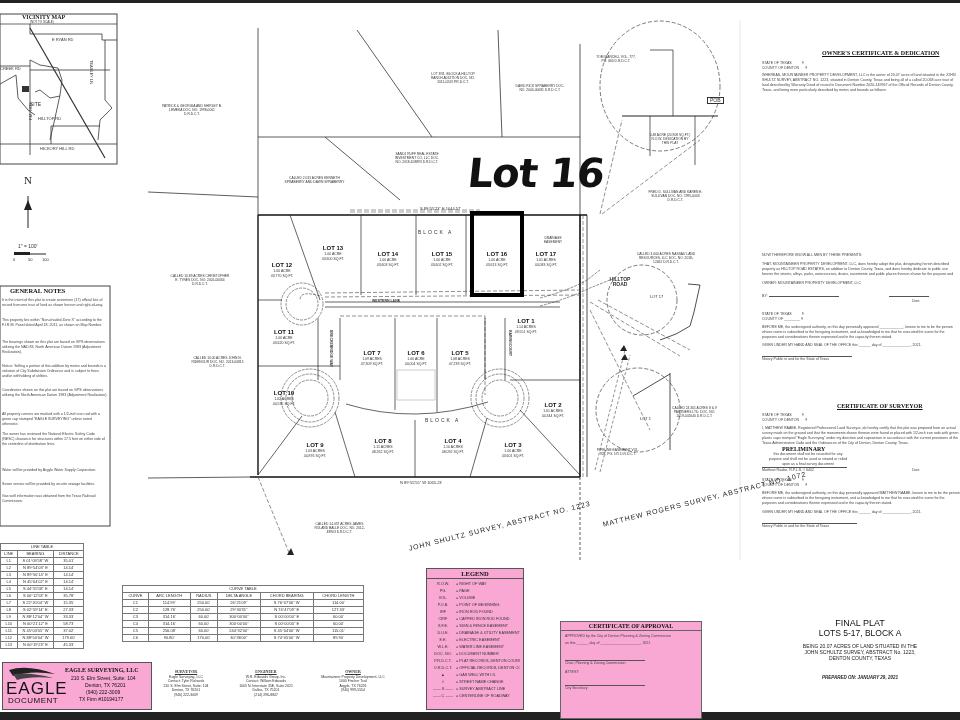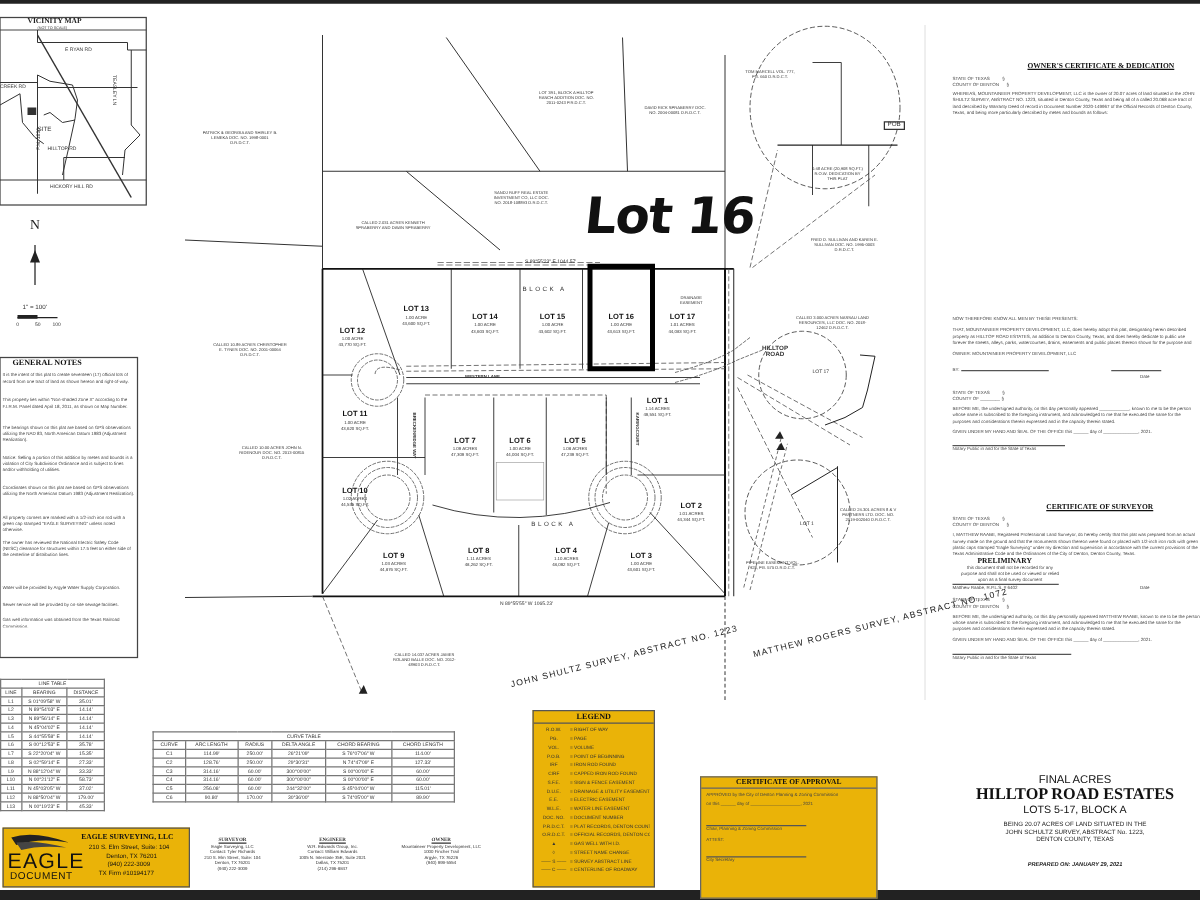--- a/index.html
+++ b/index.html
@@ -3,21 +3,21 @@
 <meta charset="utf-8">
 <style>
   html,body{margin:0;padding:0;background:#fff;}
   body{width:960px;height:720px;position:relative;overflow:hidden;font-family:"Liberation Sans",sans-serif;color:#111;}
   .topbar{position:absolute;left:0;top:0;width:960px;height:3px;background:#222;}
   .botbar{position:absolute;left:0;top:712px;width:960px;height:8px;background:#222;}
   svg.plat{position:absolute;left:0;top:0;}
   .t{position:absolute;font-size:4px;line-height:5px;color:#333;white-space:nowrap;}
   .lotlbl{position:absolute;text-align:center;font-weight:bold;font-size:6px;line-height:7px;color:#111;}
   .lotlbl small{display:block;font-weight:normal;font-size:3.5px;line-height:4.5px;color:#333;}
-  .box{position:absolute;border:1px solid #555;background:#eab308;}
+  .box{position:absolute;border:1px solid #555;background:#f9a8d4;}
   .hdr{font-family:"Liberation Serif",serif;font-weight:bold;text-align:center;}
   .serif{font-family:"Liberation Serif",serif;}
   .tbl{border-collapse:collapse;font-size:4px;}
   .tbl td,.tbl th{border:1px solid #777;padding:0 2px;height:6px;line-height:6px;text-align:center;font-weight:normal;color:#333;}
   .handwrite{position:absolute;left:468px;top:150px;font-family:"DejaVu Sans",sans-serif;font-size:40px;font-weight:bold;letter-spacing:-1px;transform:skewX(-6deg);color:#111;}
   .survey{position:absolute;font-size:7px;letter-spacing:1px;color:#222;transform-origin:left top;}
   .para{font-size:3.6px;line-height:5px;color:#444;}
   .uline{text-decoration:underline;}
 </style>
 </head>
@@ -445,22 +445,21 @@
     <span>2021</span>
   </div>
   <div style="margin:12px 4px 0 4px;width:80px;border-top:1px solid #555;"></div>
   <div class="para" style="padding:0 4px;">Chair, Planning &amp; Zoning Commission</div>
   <div class="para" style="padding:4px 4px 0 4px;">ATTEST:</div>
   <div style="margin:10px 4px 0 4px;width:80px;border-top:1px solid #555;"></div>
   <div class="para" style="padding:0 4px;">City Secretary</div>
 </div>
 
 <div style="position:absolute;left:760px;top:618px;width:200px;text-align:center;">
-  <div style="font-size:9px;color:#111;">FINAL ACRES</div>
-  <div class="serif" style="font-size:13px;font-weight:bold;line-height:14px;color:#111;">HILLTOP ROAD ESTATES</div>
+  <div style="font-size:9px;color:#111;">FINAL PLAT</div>
   <div style="font-size:8.5px;color:#111;">LOTS 5-17, BLOCK A</div>
   <div style="font-size:5px;line-height:6px;margin-top:5px;color:#222;">BEING 20.07 ACRES OF LAND SITUATED IN THE</div>
   <div style="font-size:5px;line-height:6px;color:#222;">JOHN SCHULTZ SURVEY, ABSTRACT No. 1223,</div>
   <div style="font-size:5px;line-height:6px;color:#222;">DENTON COUNTY, TEXAS</div>
   <div style="font-size:4.5px;font-style:italic;font-weight:bold;margin-top:14px;color:#222;">PREPARED ON: JANUARY 29, 2021</div>
 </div>
 
 <div style="position:absolute;left:762px;top:50px;width:198px;">
   <div class="hdr uline" style="font-size:6px;text-align:left;padding-left:60px;">OWNER'S CERTIFICATE &amp; DEDICATION</div>
   <div class="para" style="margin-top:5px;"><span>STATE OF TEXAS</span> &nbsp;&nbsp;&nbsp;&nbsp;&nbsp;&nbsp;&nbsp;&nbsp;&nbsp;<span>§</span></div>

